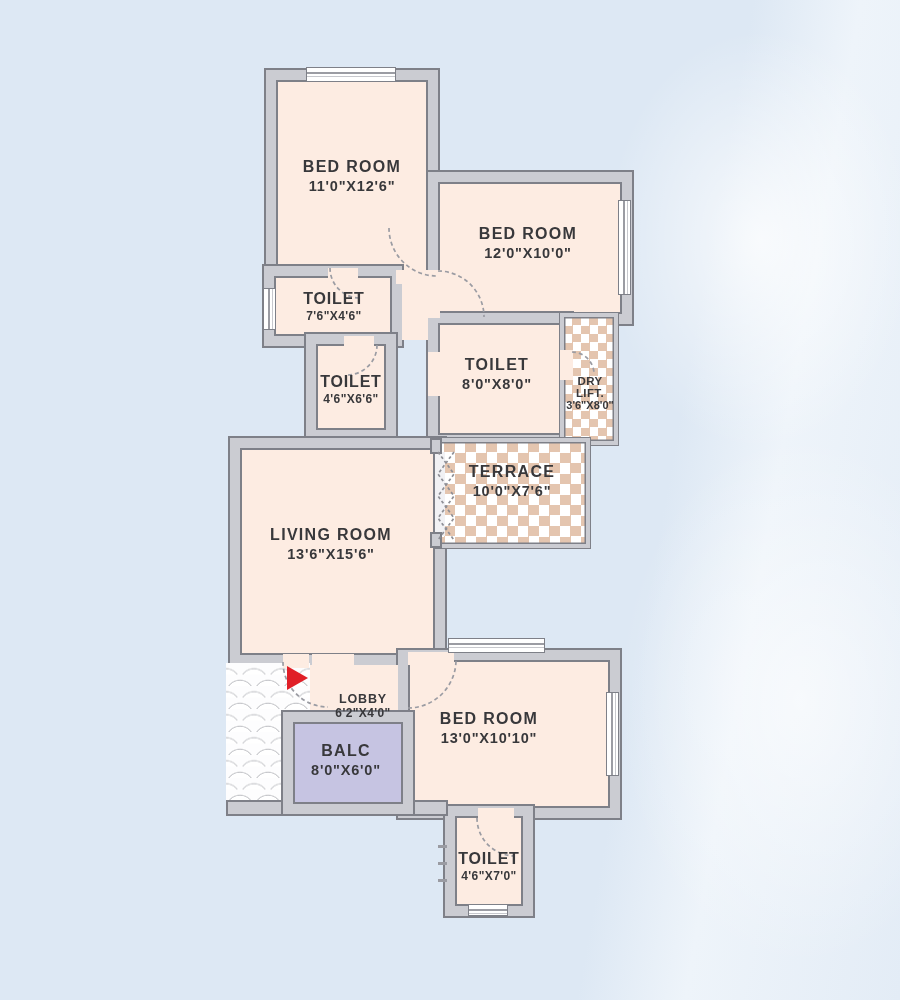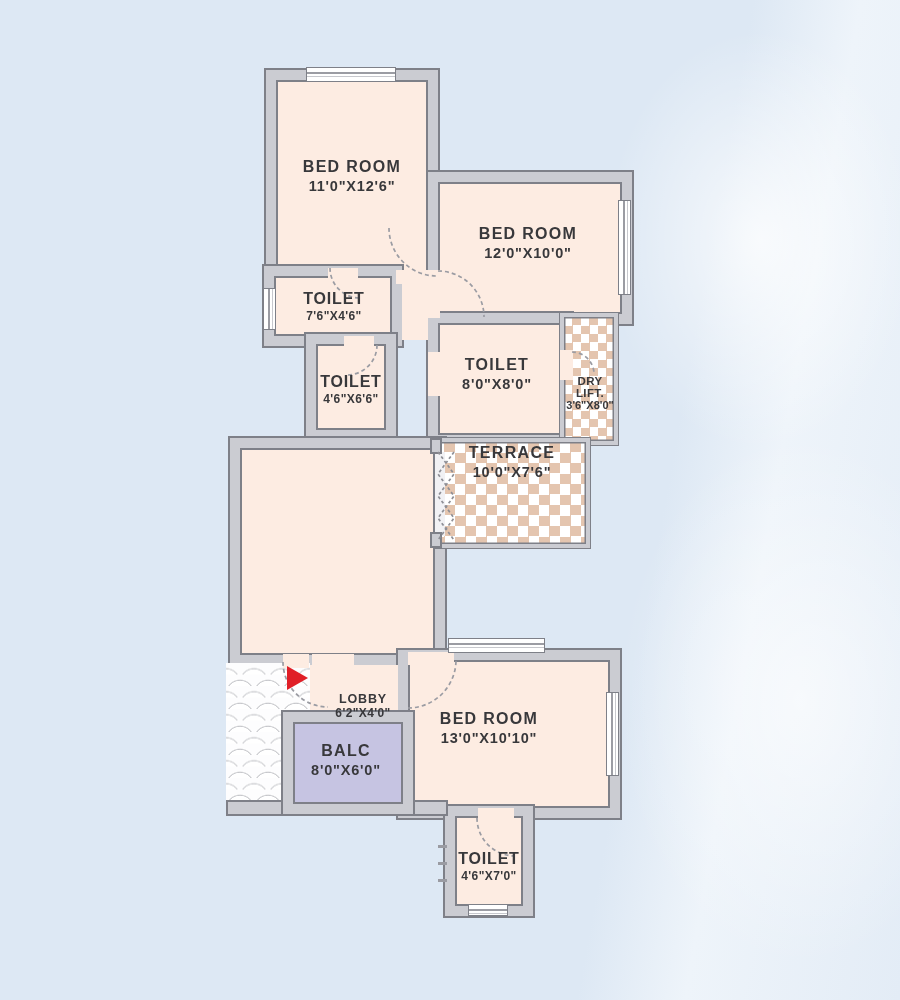--- a/index.html
+++ b/index.html
@@ -136,23 +136,27 @@
   </div>
   <div class="lbl" style="left:497px;top:374px">
     <span class="nm">TOILET</span>
     <span class="dm">8'0"X8'0"</span>
   </div>
   <div class="lbl xs" style="left:590px;top:393px">
     <span class="nm">DRY</span>
     <span class="nm2">LIFT.</span>
     <span class="dm">3'6"X8'0"</span>
   </div>
-  <div class="lbl" style="left:512px;top:462px">
+  <div class="lbl" style="left:512px;top:481px">
     <span class="nm">TERRACE</span>
     <span class="dm">10'0"X7'6"</span>
+  </div>
+  <div class="lbl" style="left:331px;top:544px">
+    <span class="nm">LIVING ROOM</span>
+    <span class="dm">13'6"X15'6"</span>
   </div>
   <div class="lbl md" style="left:363px;top:706px">
     <span class="nm">LOBBY</span>
     <span class="dm">6'2"X4'0"</span>
   </div>
   <div class="lbl" style="left:346px;top:760px">
     <span class="nm">BALC</span>
     <span class="dm">8'0"X6'0"</span>
   </div>
   <div class="lbl" style="left:489px;top:728px">

